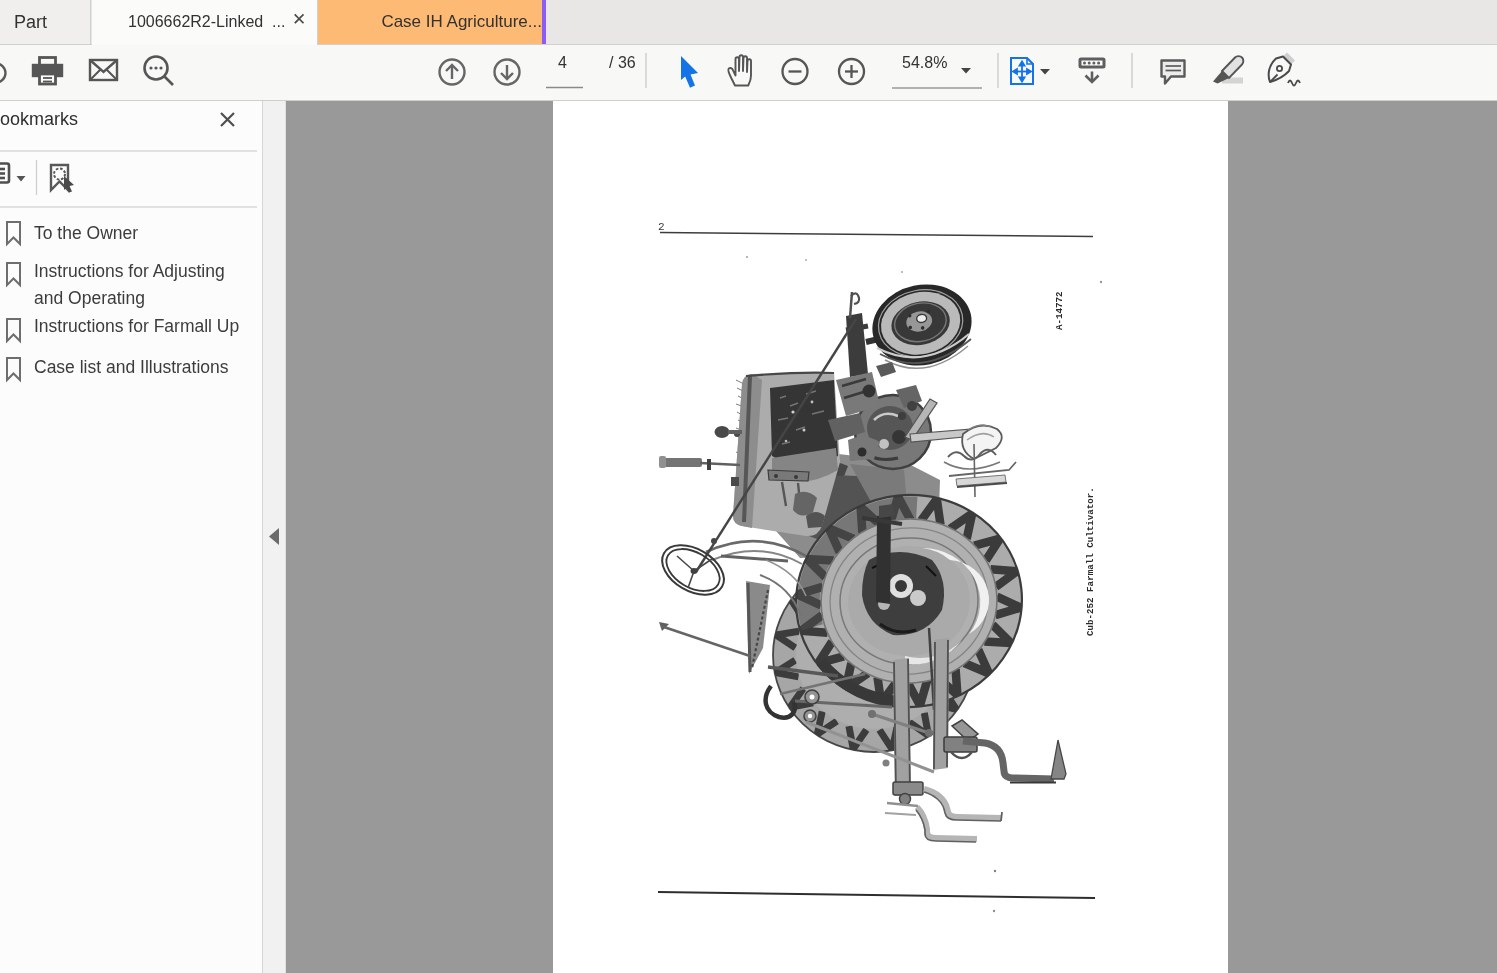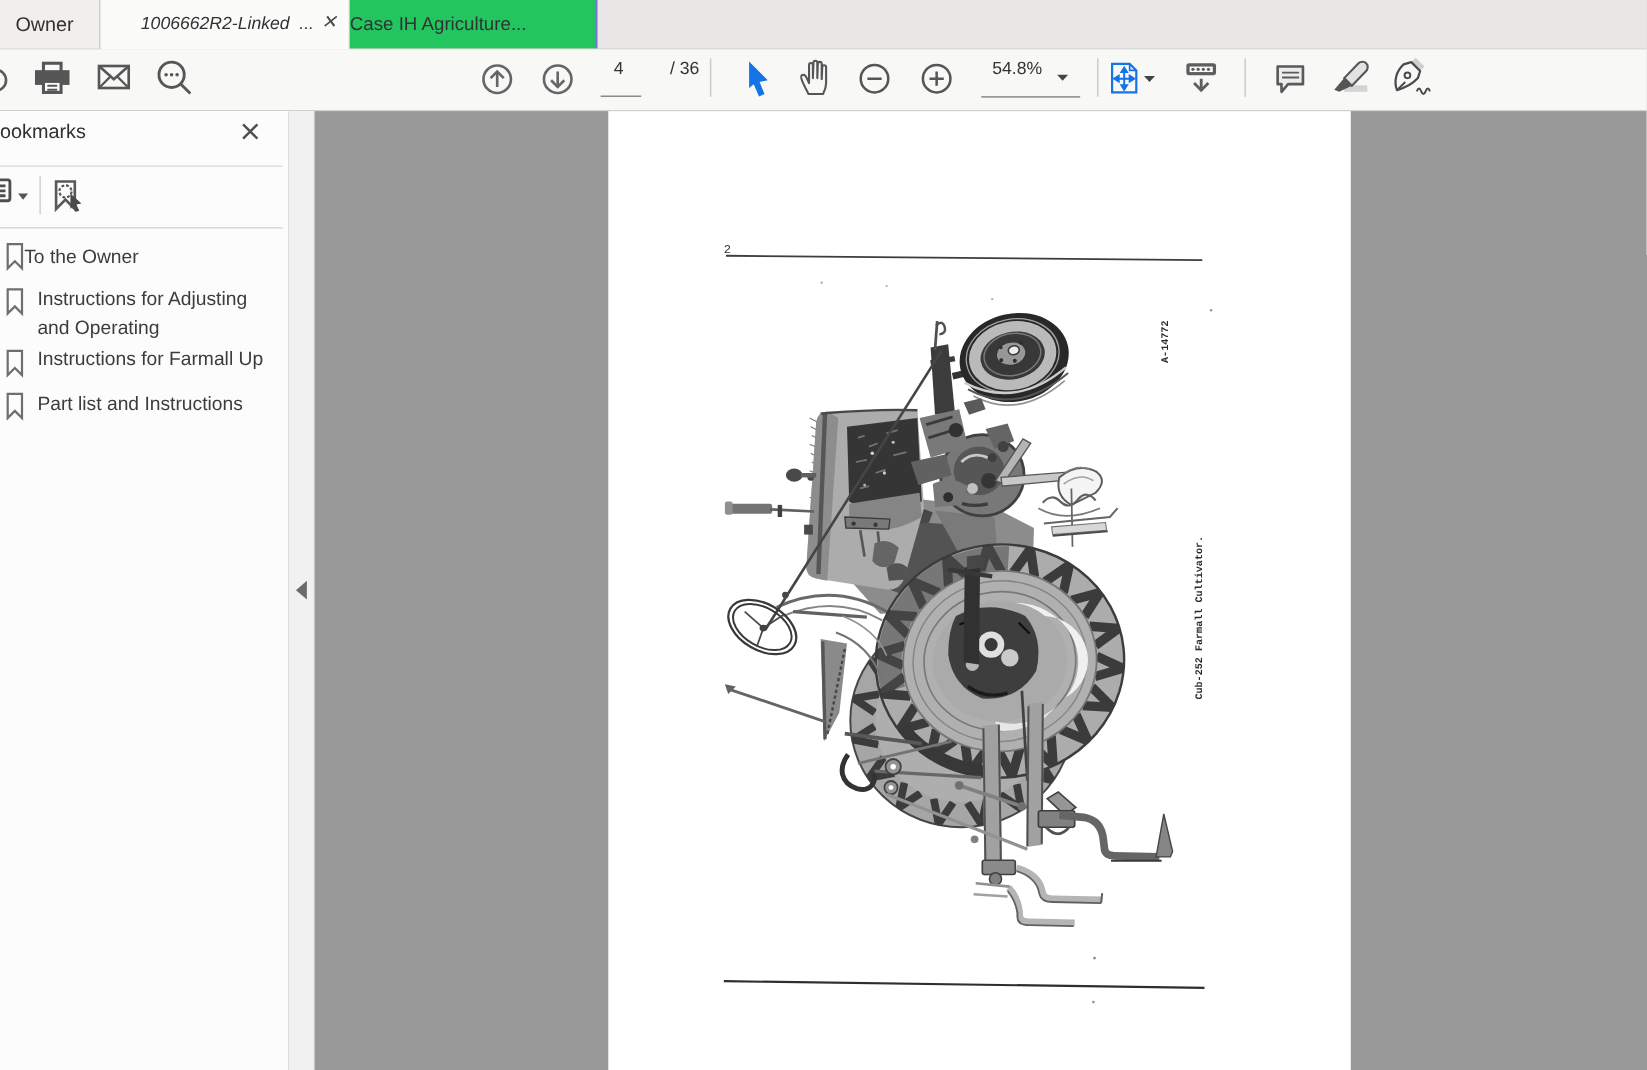--- a/index.html
+++ b/index.html
@@ -4,40 +4,40 @@
 <style>
   html,body{margin:0;padding:0;}
   body{width:1497px;height:973px;overflow:hidden;position:relative;
        font-family:"Liberation Sans",sans-serif;background:#fff;}
   .abs{position:absolute;}
   
   #tabbar{left:0;top:0;width:1497px;height:44px;background:#e9e7e5;border-bottom:1px solid #d2d0ce;}
   #tab-tools{left:0;top:0;width:91px;height:44px;background:#f1efed;border-right:1px solid #d2d0ce;
     color:#323232;font-size:18px;line-height:44px;padding-left:14px;box-sizing:border-box;}
   #tab-active{left:92px;top:0;width:225px;height:45px;background:#fbfbfa;
-    border-right:1px solid #d2d0ce;font-style:italic;}
+    border-right:1px solid #d2d0ce;}
   #tab-active .title{position:absolute;left:36px;top:0;color:#323232;font-size:16px;line-height:44px;white-space:nowrap;}
   #tab-active .close{position:absolute;left:200px;top:10px;color:#4a4a4a;font-size:17px;line-height:20px;}
-  #tab-case{left:318px;top:0;width:224px;height:44px;background:#22c55e;border-right:1px solid #8b5cf6;
-    color:#323232;font-size:17px;line-height:44px;text-align:left;}
+  #tab-case{left:318px;top:0;width:224px;height:44px;background:#fdba74;border-right:4px solid #8b5cf6;
+    color:#323232;font-size:17px;line-height:44px;text-align:right;}
   
   #toolbar{left:0;top:45px;width:1497px;height:55px;background:#f8f8f7;border-bottom:1px solid #cfcfcf;}
   .tbtxt{position:absolute;color:#333;font-size:16px;}
   
   #sidebar{left:0;top:101px;width:262px;height:872px;background:#fcfcfc;border-right:1px solid #d6d6d6;}
   #splitter{left:263px;top:101px;width:22px;height:872px;background:#f1f1f1;border-right:1px solid #e0e0e0;}
   #docarea{left:286px;top:101px;width:1211px;height:872px;background:#999999;}
   #page{left:553px;top:101px;width:675px;height:872px;background:#ffffff;}
   .bm-text{position:absolute;color:#3c3c3c;font-size:17.5px;}
 </style>
 </head>
 <body>
 
 <div class="abs" id="tabbar"></div>
-<div class="abs" id="tab-tools">Owner</div>
+<div class="abs" id="tab-tools">Part</div>
 <div class="abs" id="tab-active">
     <span class="title">1006662R2-Linked&nbsp; ...</span>
     <span class="close">✕</span>
   </div>
 <div class="abs" id="tab-case">Case IH Agriculture...</div>
 
 <div class="abs" id="toolbar"></div>
 <div class="abs" id="toolbar-icons" style="left:0;top:45px;width:1497px;height:55px;">
 <svg width="1497" height="55" viewBox="0 0 1497 55" xmlns="http://www.w3.org/2000/svg">
 
@@ -189,24 +189,24 @@
     <path d="M64,75 L74,84 L69.5,85 L72,90.5 L69,91.5 L66.5,86.5 L64,89 Z" fill="#4a4a4a"></path>
     <line x1="0" y1="106" x2="257" y2="106" stroke="#d8d8d8" stroke-width="1.3"></line>
 
     <g stroke="#6e6e6e" fill="none" stroke-width="2">
       <path d="M7,121 L20,121 L20,143 L13.5,136.5 L7,143 Z"></path>
       <path d="M7,162 L20,162 L20,184 L13.5,177.5 L7,184 Z"></path>
       <path d="M7,218 L20,218 L20,240 L13.5,233.5 L7,240 Z"></path>
       <path d="M7,257 L20,257 L20,279 L13.5,272.5 L7,279 Z"></path>
     </g>
   </svg>
-  <div class="bm-text" style="left:22px;top:122px;">To the Owner</div>
+  <div class="bm-text" style="left:34px;top:122px;">To the Owner</div>
   <div class="bm-text" style="left:34px;top:157px;width:214px;line-height:26.5px;">Instructions for Adjusting and Operating</div>
   <div class="bm-text" style="left:34px;top:215px;">Instructions for Farmall Up</div>
-  <div class="bm-text" style="left:34px;top:256px;">Part list and Instructions</div>
+  <div class="bm-text" style="left:34px;top:256px;">Case list and Illustrations</div>
 </div>
 
 <svg class="abs" style="left:263px;top:101px;" width="22" height="872" viewBox="0 0 22 872">
   <path d="M16,427 L16,444 L6,435.5 Z" fill="#6b6b6b"></path>
 </svg>
 
 <div class="abs" id="page"></div>
 <div class="abs" id="pagecontent" style="left:553px;top:101px;width:675px;height:872px;">
 <svg width="675" height="872" viewBox="553 101 675 872" xmlns="http://www.w3.org/2000/svg">
   <text x="658" y="230" font-size="11" font-family="Liberation Mono, monospace" fill="#333">2</text>

